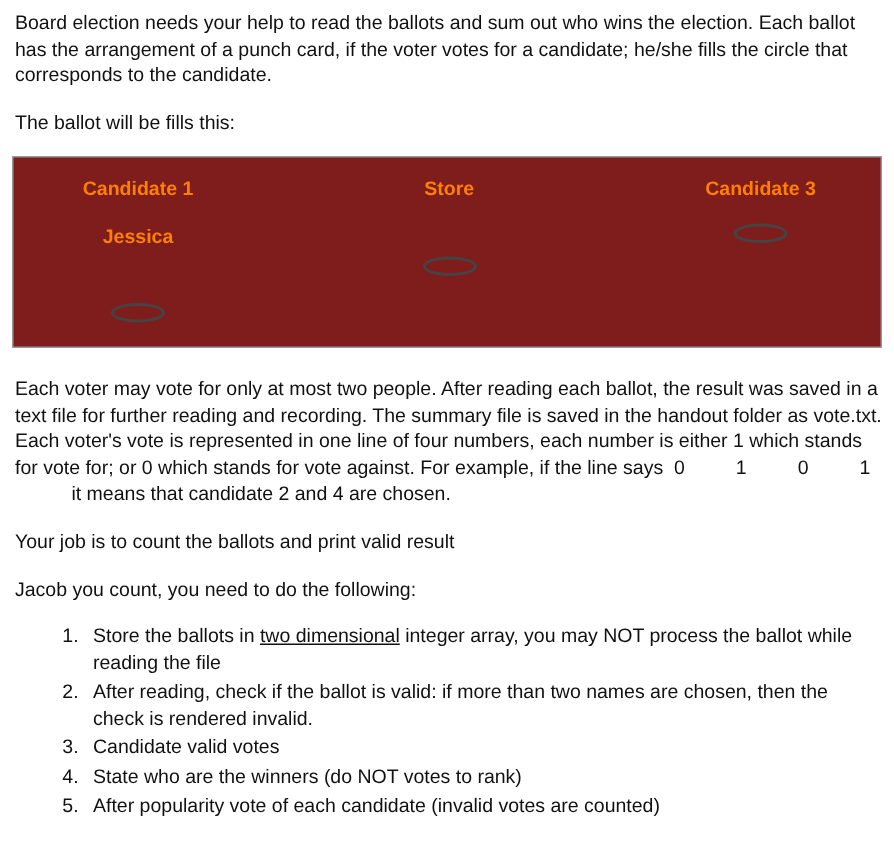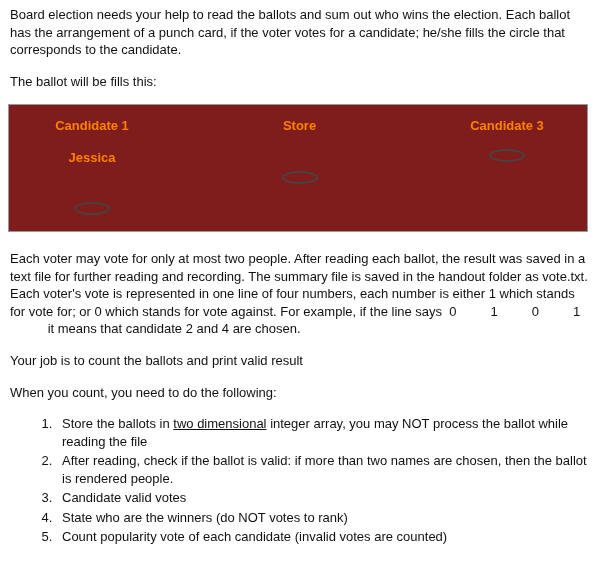--- a/index.html
+++ b/index.html
@@ -88,23 +88,23 @@
 </div>
 
 <p class="para example-line">
   <span>Each voter may vote for only at most two people. After reading each ballot, the result was saved in a text file for further reading and recording. The summary file is saved in the handout folder as vote.txt. Each voter's vote is represented in one line of four numbers, each number is either 1 which stands for vote for; or 0 which stands for vote against. For example, if the line says</span>
   &nbsp;<span>0</span><span class="gap"></span><span>1</span><span class="gap"></span><span>0</span><span class="gap"></span><span>1</span><span class="gap"></span>
   <span>it means that candidate 2 and 4 are chosen.</span>
 </p>
 
 <p class="para">Your job is to count the ballots and print valid result</p>
 
-<p class="para">When you count, you need to do the following:</p>
+<p class="para">Jacob you count, you need to do the following:</p>
 
 <ol class="steps">
   <li>
     <span>Store the ballots in </span><span class="tdim">two dimensional</span><span> integer array, you may NOT process the ballot while reading the file</span>
   </li>
-  <li>After reading, check if the ballot is valid: if more than two names are chosen, then the ballot is rendered people.</li>
+  <li>After reading, check if the ballot is valid: if more than two names are chosen, then the check is rendered invalid.</li>
   <li>Candidate valid votes</li>
   <li>State who are the winners (do NOT votes to rank)</li>
-  <li>Count popularity vote of each candidate (invalid votes are counted)</li>
+  <li>After popularity vote of each candidate (invalid votes are counted)</li>
 </ol>
 
 </body></html>

